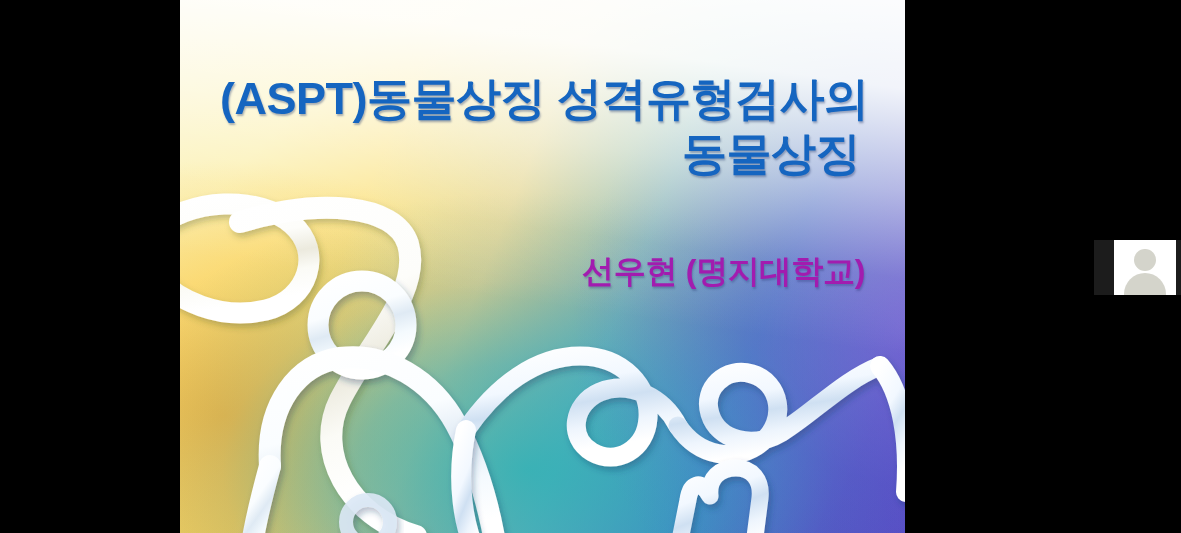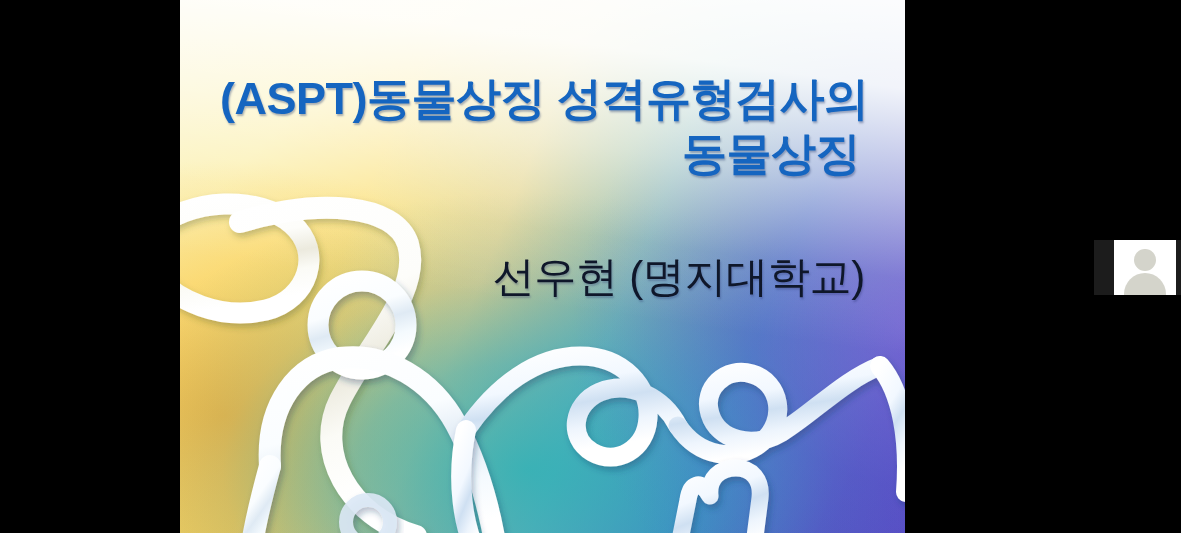--- a/index.html
+++ b/index.html
@@ -115,24 +115,24 @@
 
   .subtitle-block {
     position: absolute;
     left: 40px;
     top: 252px;
     width: 645px;
     text-align: right;
   }
   .subtitle-line {
     font-family: "Liberation Sans", sans-serif;
-    font-weight: normal;
-    font-size: 42px;
+    font-weight: bold;
+    font-size: 32px;
     line-height: 1.2;
-    color: #0f172a;
+    color: #a21caf;
     letter-spacing: -0.3px;
     text-shadow: 1px 2px 2px rgba(40,50,110,0.30);
     white-space: nowrap;
   }
 
   
   #participant-strip {
     position: absolute;
     left: 1094px;
     top: 240px;

